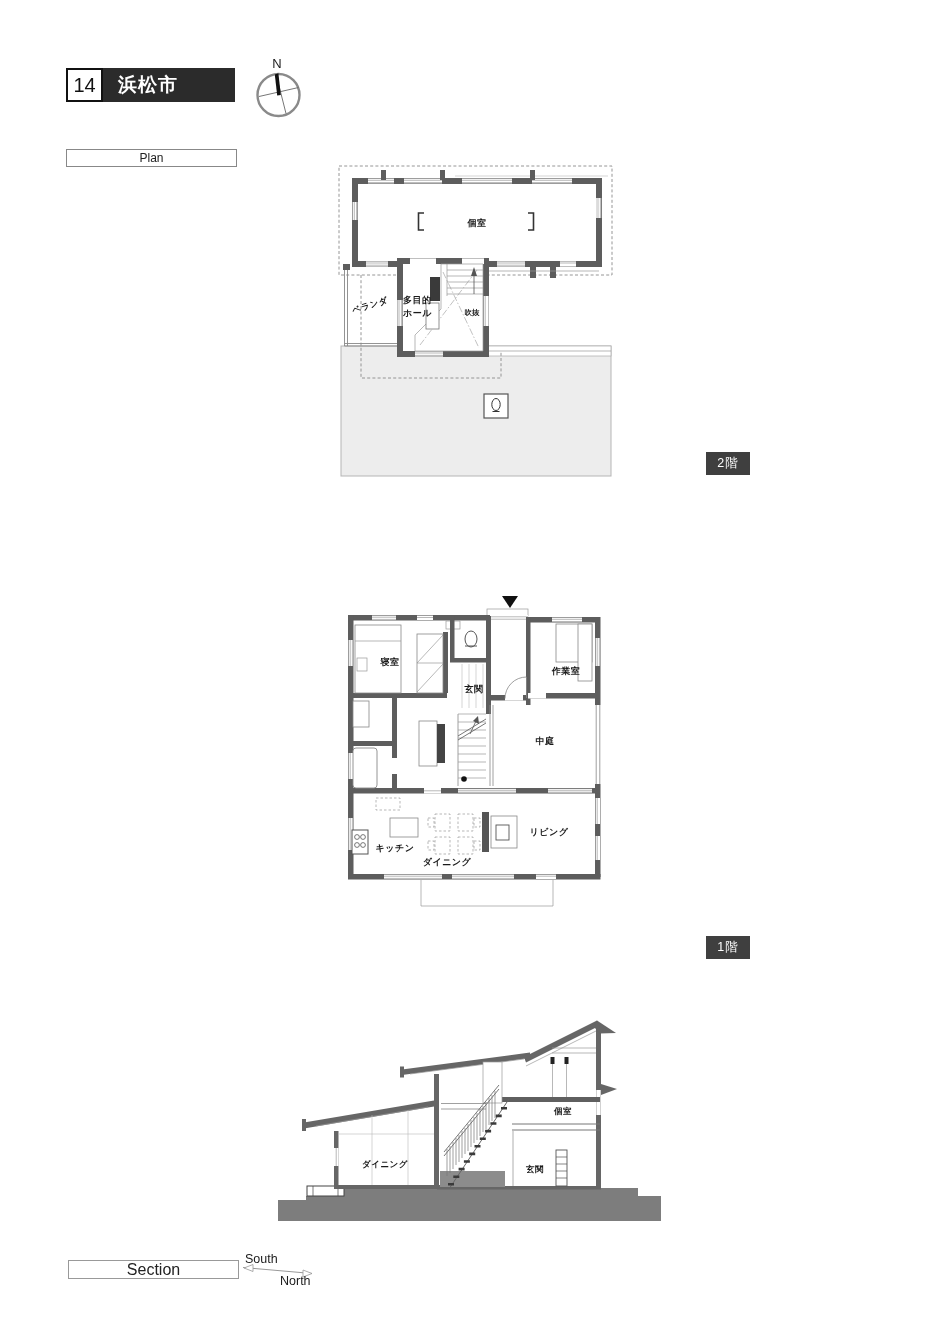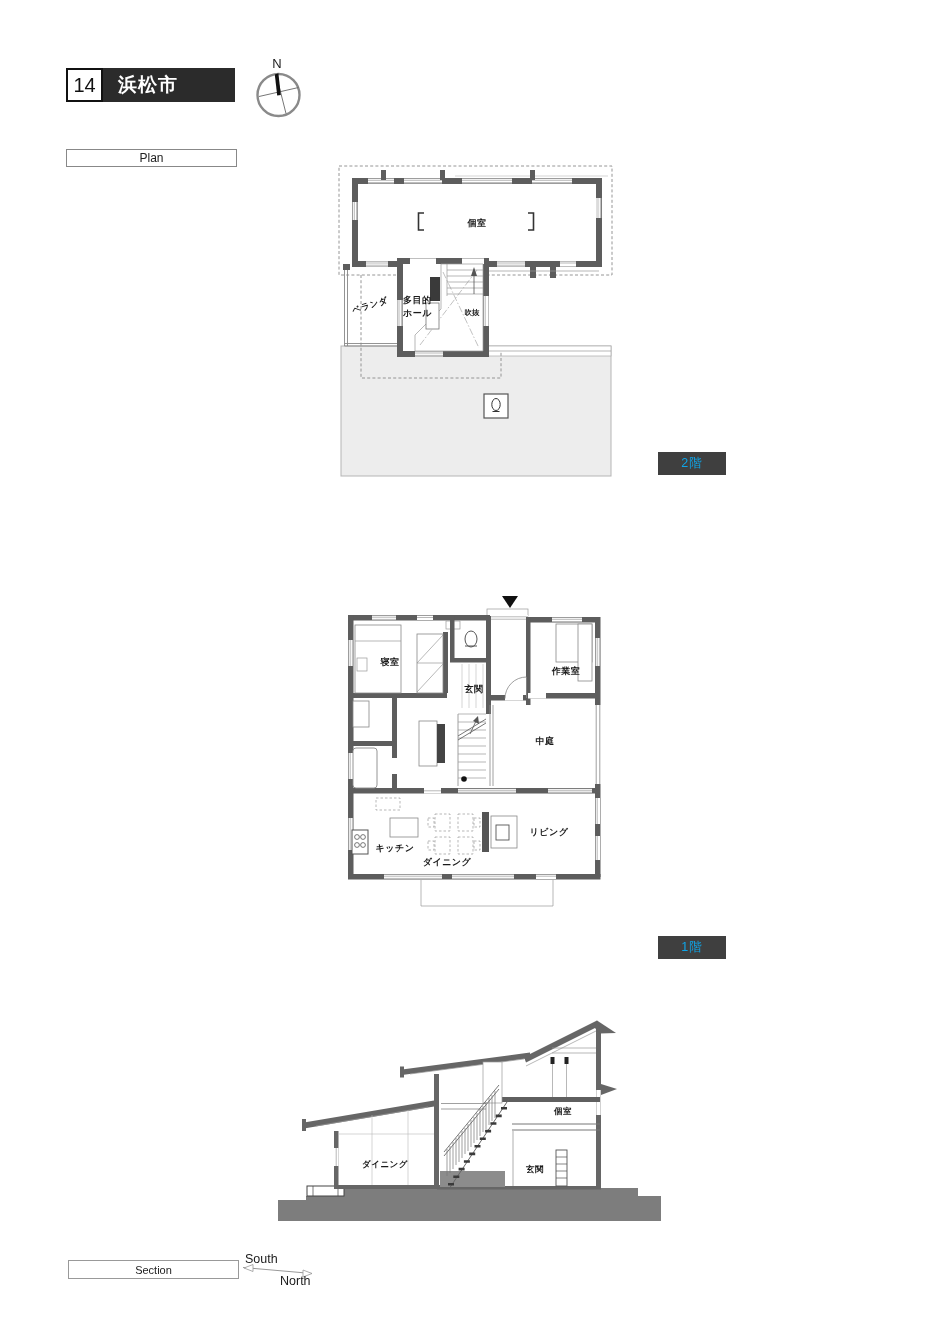--- a/index.html
+++ b/index.html
@@ -7,25 +7,25 @@
   .abs{position:absolute;}
   
   .tb{left:66px;top:68px;width:169px;height:48px;}
   .tb-num{position:absolute;left:0;top:0;width:33px;height:30px;background:#fff;border:2px solid #111;
           display:flex;align-items:center;justify-content:center;font-size:20px;color:#111;}
   .tb-city{position:absolute;left:37px;top:0;width:132px;height:34px;background:#2b2b2b;color:#fff;
            display:flex;align-items:center;font-size:19px;font-weight:600;padding-left:15px;box-sizing:border-box;letter-spacing:1px;}
   .tb-sheet{position:absolute;left:0;top:33px;width:169px;height:16px;border:1px solid #888;background:#fff;
             display:flex;align-items:center;justify-content:center;font-size:12px;color:#222;margin-top:48px;}
   
-  .badge{width:68px;height:23px;background:#3f3f3f;color:#0ea5e9;font-size:12.5px;letter-spacing:1px;
-         display:flex;align-items:center;justify-content:center;}
+  .badge{width:44px;height:23px;background:#3f3f3f;color:#ffffff;font-size:12.5px;letter-spacing:1px;
+         display:flex;align-items:center;justify-content:center;margin-left:48px;}
   
   .sec-box{left:68px;top:1260px;width:169px;height:17px;border:1.5px solid #999;background:#fff;
-           display:flex;align-items:center;justify-content:center;font-size:11px;color:#222;}
+           display:flex;align-items:center;justify-content:center;font-size:16px;color:#222;}
   
   svg text{font-family:"Liberation Sans",sans-serif;fill:#1a1a1a;}
   .lbl{font-size:9px;font-weight:600;text-anchor:middle;letter-spacing:.5px;}
   .lbl-s{font-size:7.5px;font-weight:600;text-anchor:middle;}
   .lbl-l{font-size:8.5px;font-weight:600;text-anchor:middle;letter-spacing:.5px;}
   .dash{fill:none;stroke:#8a8a8a;stroke-width:.9;stroke-dasharray:3 2.2;}
   .thin{stroke:#999;stroke-width:.7;fill:none;}
   .thinner{stroke:#bbb;stroke-width:.6;fill:none;}
 </style>
 </head>

